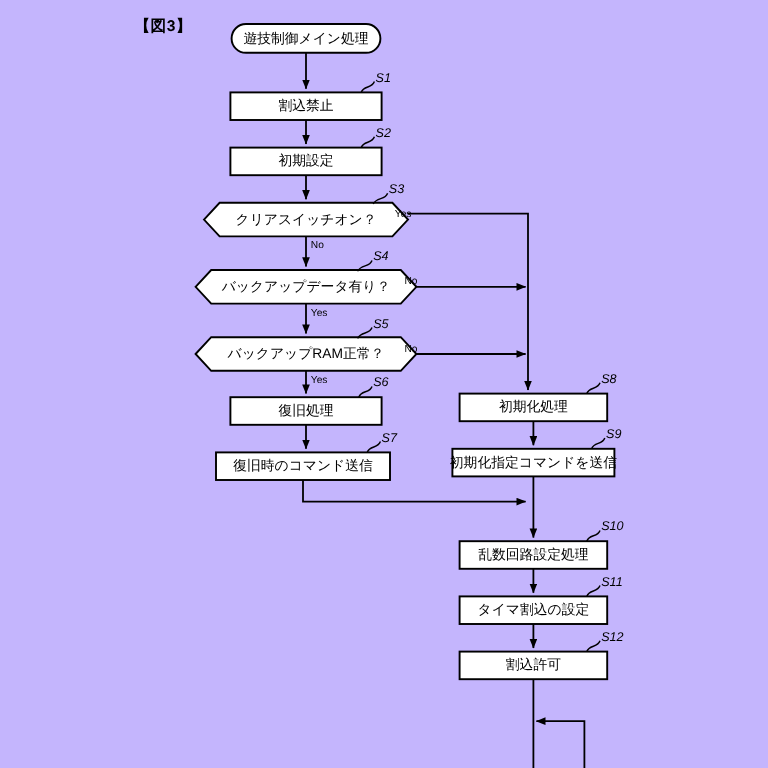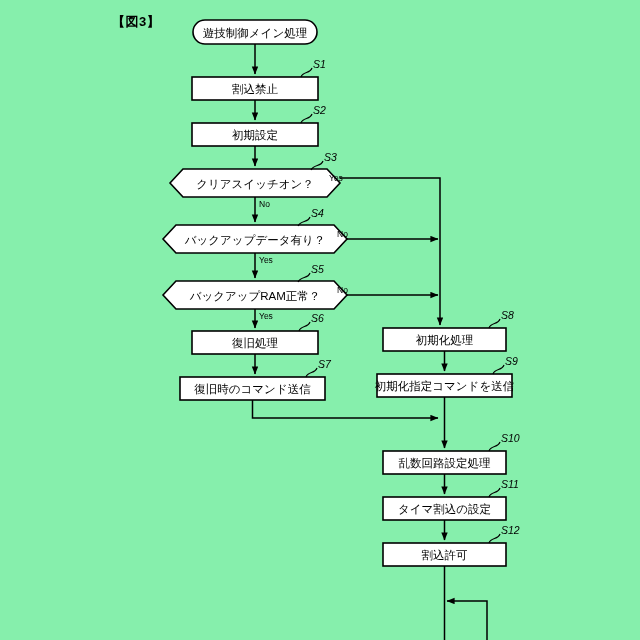--- a/index.html
+++ b/index.html
@@ -1,18 +1,18 @@
 <!DOCTYPE html>
 <html><head>
 <meta charset="utf-8">
 <style>
   html,body{margin:0;padding:0;background:#ffffff;}
   body{width:640px;height:640px;overflow:hidden;
        font-family:"Liberation Sans","DejaVu Sans",sans-serif;color:#000;}
-  #sheet{position:relative;width:640px;height:640px;background:#86efac;}
+  #sheet{position:relative;width:640px;height:640px;background:#c4b5fd;}
   svg{position:absolute;left:0;top:0;width:640px;height:640px;}
   .fig-label{font-size:13px;font-weight:bold;letter-spacing:0.5px;}
   .node-text{font-size:11.5px;text-anchor:middle;dominant-baseline:central;}
   .step-label{font-size:10.5px;font-style:italic;}
   .branch-label{font-size:8.5px;}
   .shape{fill:#ffffff;stroke:#000000;stroke-width:1.6;}
   .line{stroke:#000000;stroke-width:1.5;fill:none;}
   .squiggle{stroke:#000000;stroke-width:1.2;fill:none;}
 </style>
 </head>

